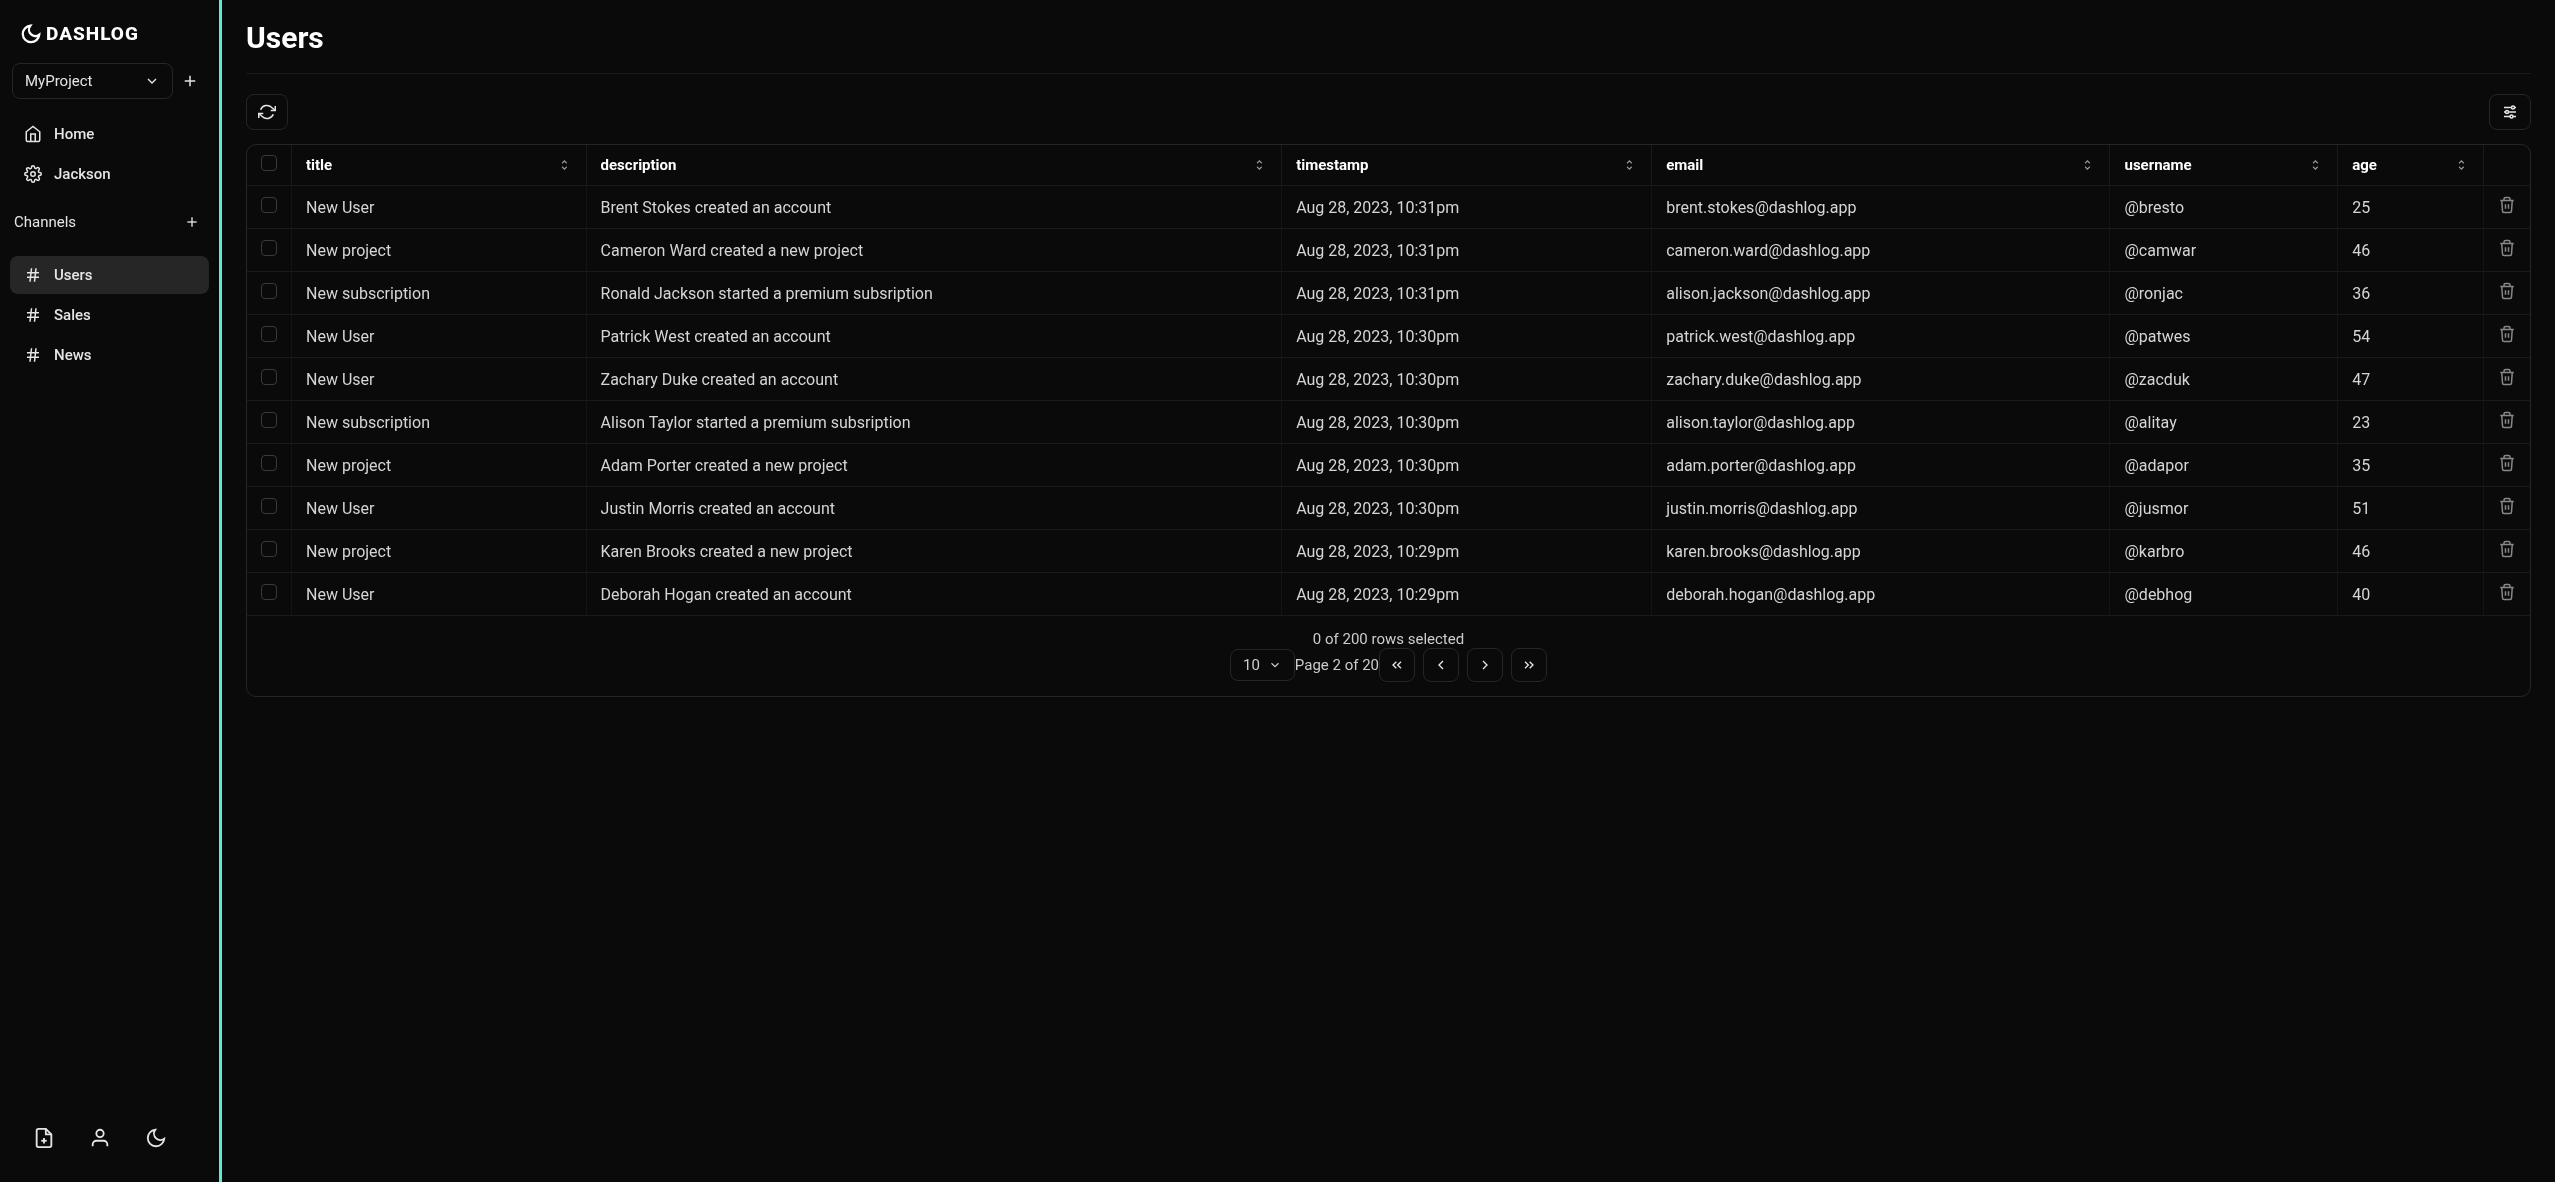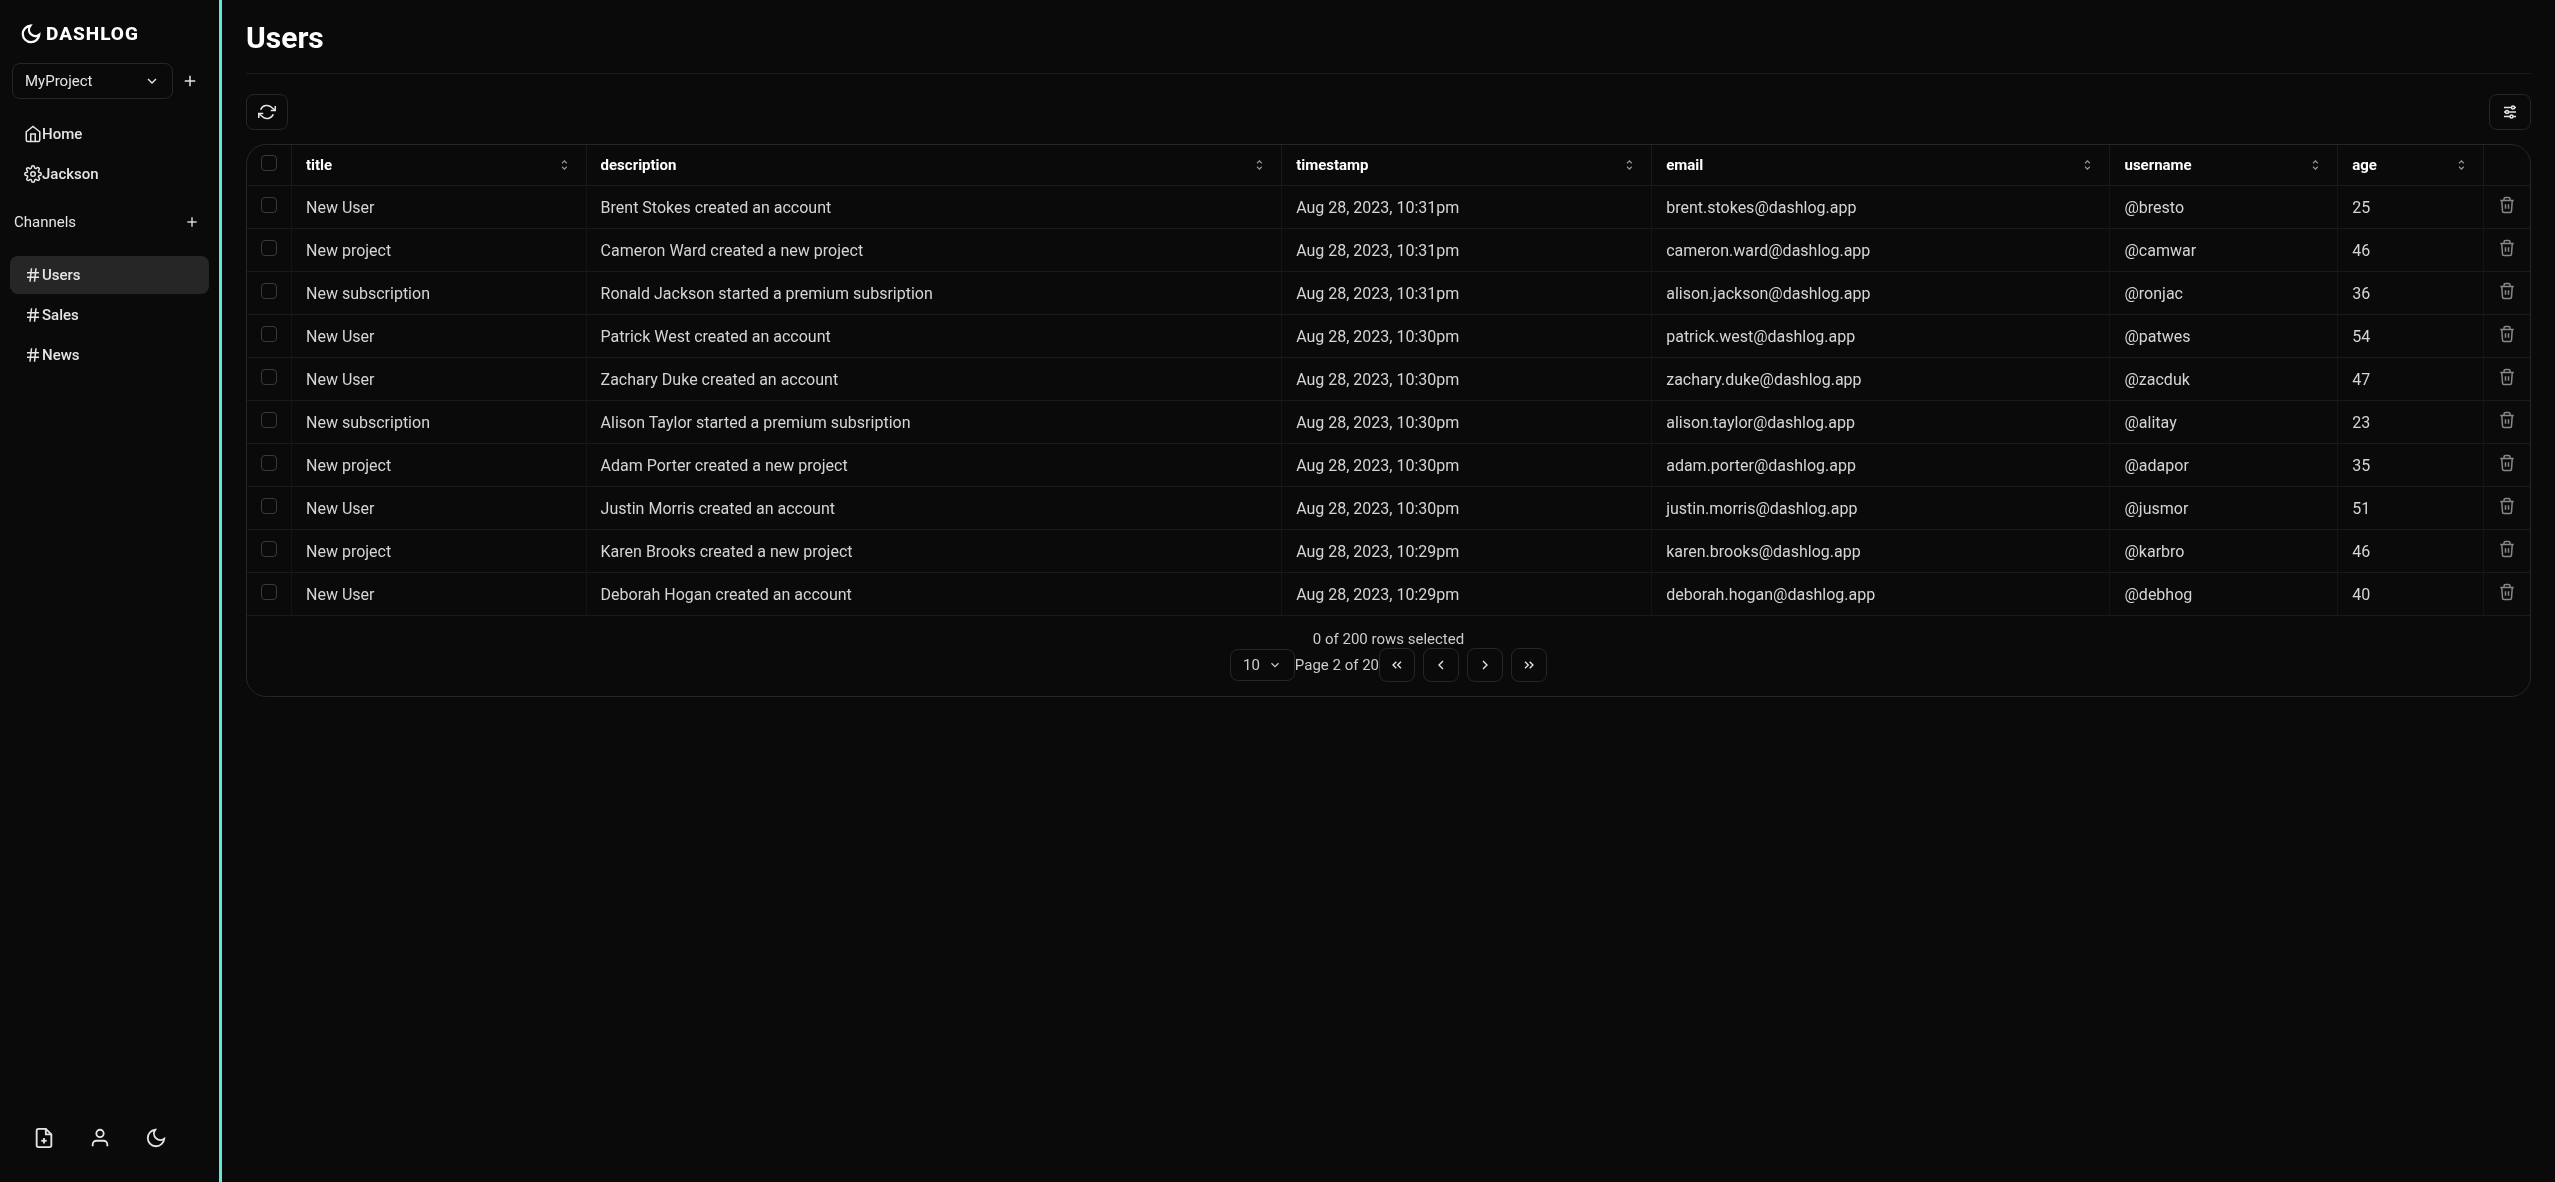--- a/index.html
+++ b/index.html
@@ -59,21 +59,21 @@
       display: flex;
       align-items: center;
       justify-content: center;
       border-radius: 6px;
       color: #e5e5e5;
       cursor: pointer;
     }
     .nav-item {
       display: flex;
       align-items: center;
-      gap: 0;
+      gap: 12px;
       padding: 10px 14px;
       border-radius: 8px;
       font-size: 15px;
       font-weight: 500;
       cursor: pointer;
       color: #e5e5e5;
       margin-bottom: 2px;
     }
     .nav-item.active { background: #262626; }
     .section-header {
@@ -122,21 +122,21 @@
       border: 1px solid #262626;
       border-radius: 8px;
       display: flex;
       align-items: center;
       justify-content: center;
       cursor: pointer;
       color: #e5e5e5;
     }
     .table-wrap {
       border: 1px solid #262626;
-      border-radius: 20px;
+      border-radius: 10px;
       overflow: hidden;
       display: flex;
       flex-direction: column;
     }
     table {
       width: 100%;
       border-collapse: collapse;
     }
     th, td {
       padding: 10px 14px;

